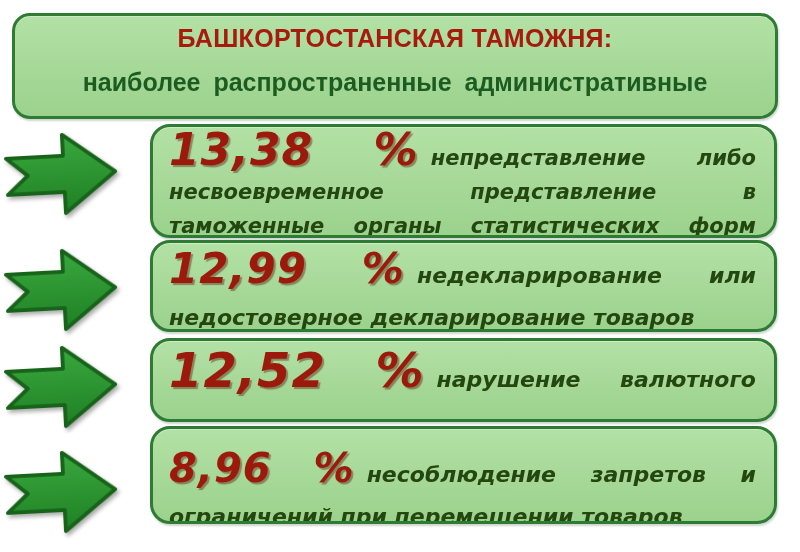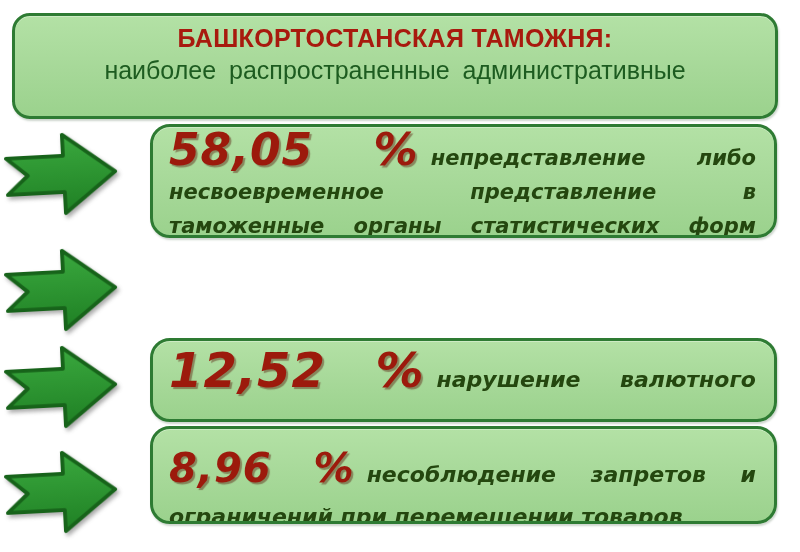--- a/index.html
+++ b/index.html
@@ -13,22 +13,22 @@
     background:linear-gradient(180deg,#b3e1a5 0%, #a6d898 55%, #9bd28d 100%);
     box-shadow: inset 0 1px 0 rgba(255,255,255,0.35), 1px 2px 2px rgba(60,90,60,0.25);
   }
   
   .header { left:12px; top:13px; width:766px; height:106px; text-align:center; padding-top:6px; border-radius:18px; }
   .header .t1 {
     font-family:"Liberation Sans", sans-serif; font-weight:bold;
     font-size:25px; line-height:32px; color:#a81a0e; letter-spacing:0.3px; margin:0;
   }
   .header .t2 {
-    font-family:"Liberation Sans", sans-serif; font-weight:normal;
-    font-size:25px; line-height:33px; color:#1d5c20; word-spacing:6px; margin:0;
+    font-family:"Liberation Sans", sans-serif; font-weight:bold;
+    font-size:25px; line-height:33px; color:#1d5c20; word-spacing:6px; margin:12px;
   }
   
   .card { left:150px; width:627px; padding:2px 18px 2px 16px; text-align:justify; overflow:hidden; border-radius:20px; }
   .card p { margin:0; }
   .pct {
     font-weight:bold; font-style:italic; color:#9c1a0c;
     text-shadow:2px 2px 1px rgba(90,30,15,0.45);
     letter-spacing:1px; padding-right:12px; line-height:0.95;
     font-family:"DejaVu Sans", sans-serif;
   }
@@ -85,23 +85,26 @@
         <polygon points="2,26 62,26 62,4 116,45 62,86 62,64 2,64 24,45" fill="url(#ag1)" stroke="#17631a" stroke-width="4" stroke-linejoin="round"></polygon>
       </svg>
   </div>
   <div class="arrow a4">
     <svg viewBox="0 0 120 90" preserveAspectRatio="none">
         <polygon points="2,26 62,26 62,4 116,45 62,86 62,64 2,64 24,45" fill="url(#ag1)" stroke="#17631a" stroke-width="4" stroke-linejoin="round"></polygon>
       </svg>
   </div>
 
   <div class="gbox card card1">
-    <p><span class="pct">58,05 %</span><span class="desc">непредставление либо несвоевременное представление в таможенные органы статистических форм учета товаров, перемещаемых между странами ЕАЭС</span></p>
+    <p><span class="pct">13,38 %</span><span class="desc">непредставление либо несвоевременное представление в таможенные органы статистических форм учета товаров, перемещаемых между странами ЕАЭС</span></p>
   </div>
 
+  <div class="gbox card card2">
+    <p><span class="pct">12,99 %</span><span class="desc">недекларирование или недостоверное декларирование товаров</span></p>
+  </div>
 
   <div class="gbox card card3">
     <p><span class="pct">12,52 %</span><span class="desc">нарушение валютного законодательства</span></p>
   </div>
 
   <div class="gbox card card4">
     <p><span class="pct">8,96 %</span><span class="desc">несоблюдение запретов и ограничений при перемещении товаров</span></p>
   </div>
 
 </div>

